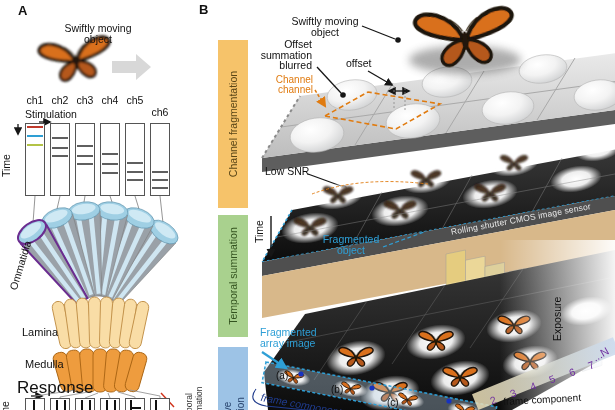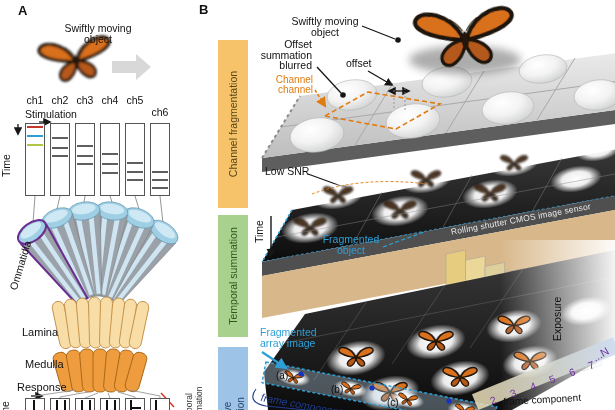--- a/index.html
+++ b/index.html
@@ -398,21 +398,21 @@
 <div class="sline" style="left:127px;top:162px;"></div>
     <div class="sline" style="left:127px;top:171px;"></div>
     <div class="sline" style="left:127px;top:179px;"></div>
 <div class="sline" style="left:152px;top:171px;"></div>
     <div class="sline" style="left:152px;top:179px;"></div>
     <div class="sline" style="left:152px;top:187px;"></div>
 
 <div class="t vrot" style="left:8px;top:288px;transform:rotate(-73deg);">Ommatidia</div>
 <div class="t" style="left:22px;top:327px;font-size:11px;">Lamina</div>
 <div class="t" style="left:25px;top:359px;font-size:11px;">Medulla</div>
-<div class="t" style="left:17px;top:382px;font-size:11px;">Response</div>
+<div class="t" style="left:17px;top:382px;font-size:17px;">Response</div>
 
 <div class="rbox" style="left:25px;"></div>
 <div class="rbox" style="left:50px;"></div>
 <div class="rbox" style="left:75px;"></div>
 <div class="rbox" style="left:100px;"></div>
 <div class="rbox" style="left:125px;"></div>
 <div class="rbox" style="left:150px;"></div>
 <div class="tick" style="left:33px;"></div>
 <div class="tick" style="left:56px;"></div>
     <div class="tick" style="left:64px;"></div>

